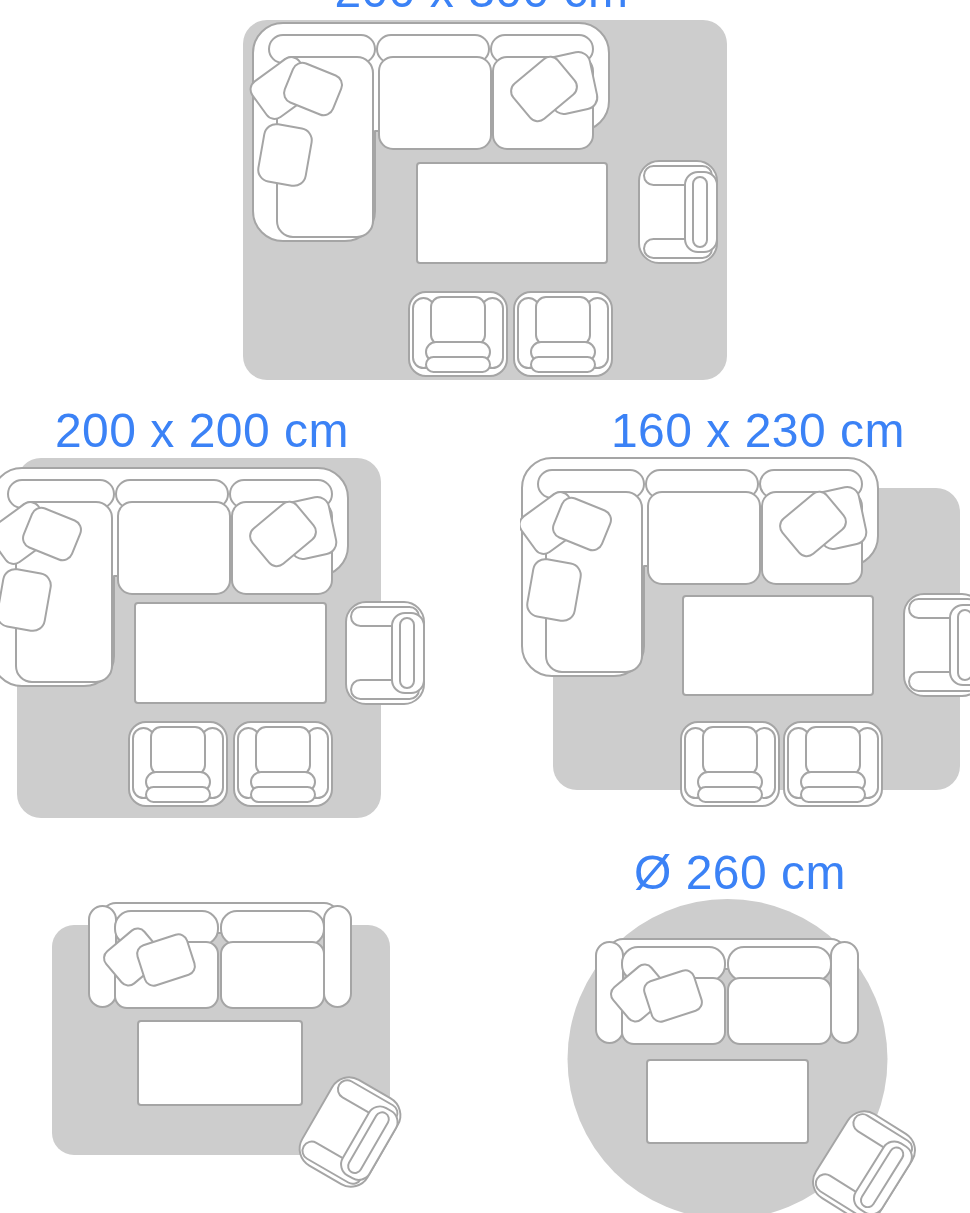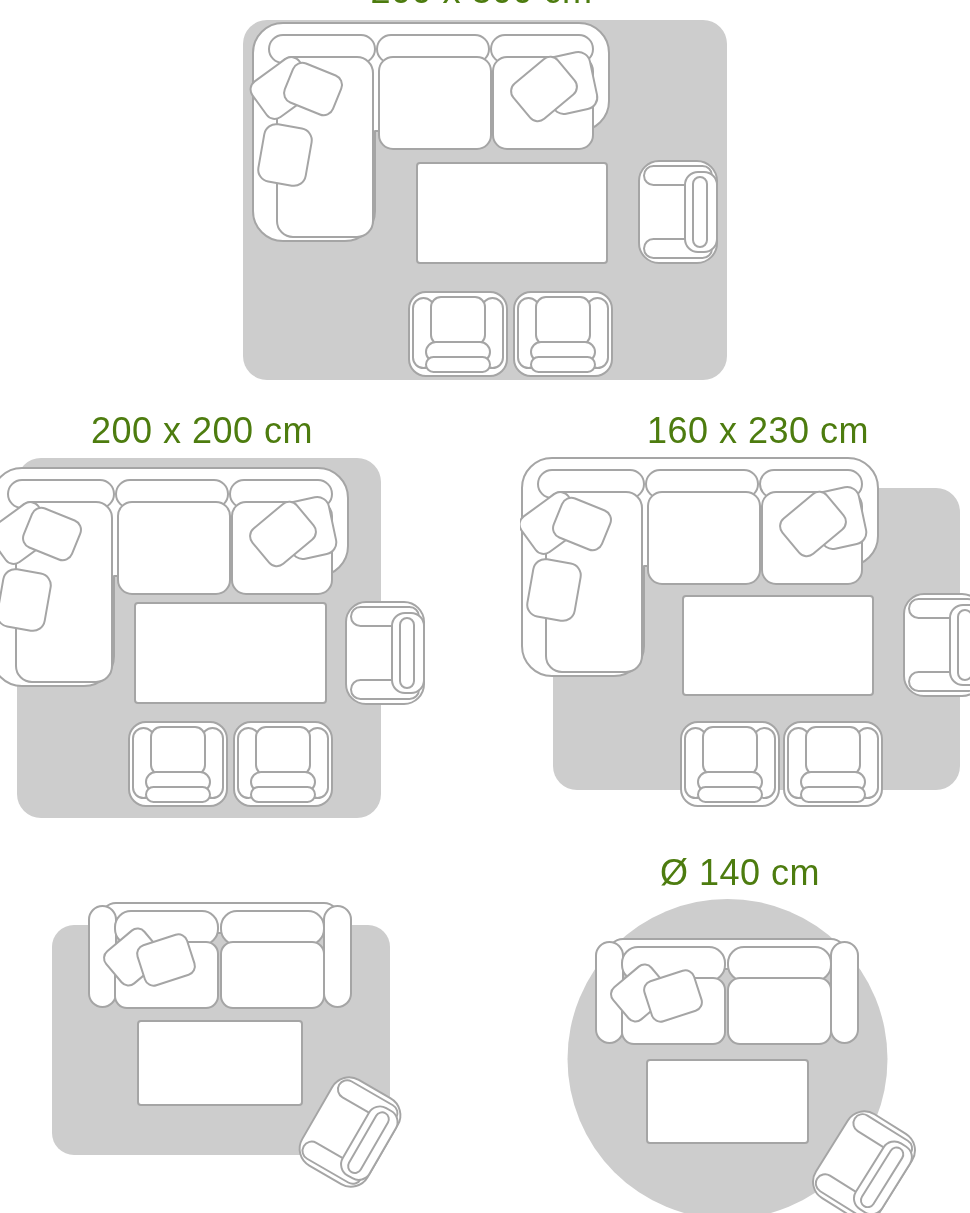--- a/index.html
+++ b/index.html
@@ -7,24 +7,24 @@
     position:relative;
     width:970px;height:1213px;
     overflow:hidden;
     background:#fff;
     font-family:"Liberation Sans", sans-serif;
   }
   .size-label{
     position:absolute;
     height:44px;line-height:44px;
     text-align:center;
-    font-size:36px;
+    font-size:48px;
     font-weight:400;
     letter-spacing:0.5px;
-    color:#4d7c0f;
+    color:#3b82f6;
     white-space:nowrap;
   }
   .scene{position:absolute;display:block;}
   
   .f{fill:#ffffff;stroke:#a5a5a5;stroke-width:2;stroke-linejoin:round;}
   .rug{fill:#cdcdcd;stroke:none;}
 </style>
 </head>
 <body>
 
@@ -89,21 +89,21 @@
         <rect class="f" x="23" y="6" width="54" height="48" rx="10"></rect>
         <rect class="f" x="18" y="51" width="64" height="20" rx="10"></rect>
         <rect class="f" x="18" y="66" width="64" height="15" rx="7.5"></rect>
       </symbol>
     </defs>
   </svg>
 
   <div class="size-label" style="left:233px;width:497px;top:-31px;">200 x 300 cm</div>
   <div class="size-label" style="left:0px;width:404px;top:409px;">200 x 200 cm</div>
   <div class="size-label" style="left:530px;width:456px;top:409px;">160 x 230 cm</div>
-  <div class="size-label" style="left:550px;width:380px;top:851px;">Ø 140 cm</div>
+  <div class="size-label" style="left:550px;width:380px;top:851px;">Ø 260 cm</div>
 
   <svg class="scene" style="left:233px;top:0px;" width="510" height="395" viewBox="0 0 510 395">
     <rect class="rug" x="10" y="20" width="484" height="360" rx="24"></rect>
     <use href="#corner-sofa" x="20" y="23" width="356" height="218"></use>
     <rect class="f" x="184" y="163" width="190" height="100" rx="3"></rect>
     <use href="#armchair" x="405" y="160" width="80" height="104"></use>
     <use href="#small-chair" x="175" y="291" width="100" height="86"></use>
     <use href="#small-chair" x="280" y="291" width="100" height="86"></use>
   </svg>
 

